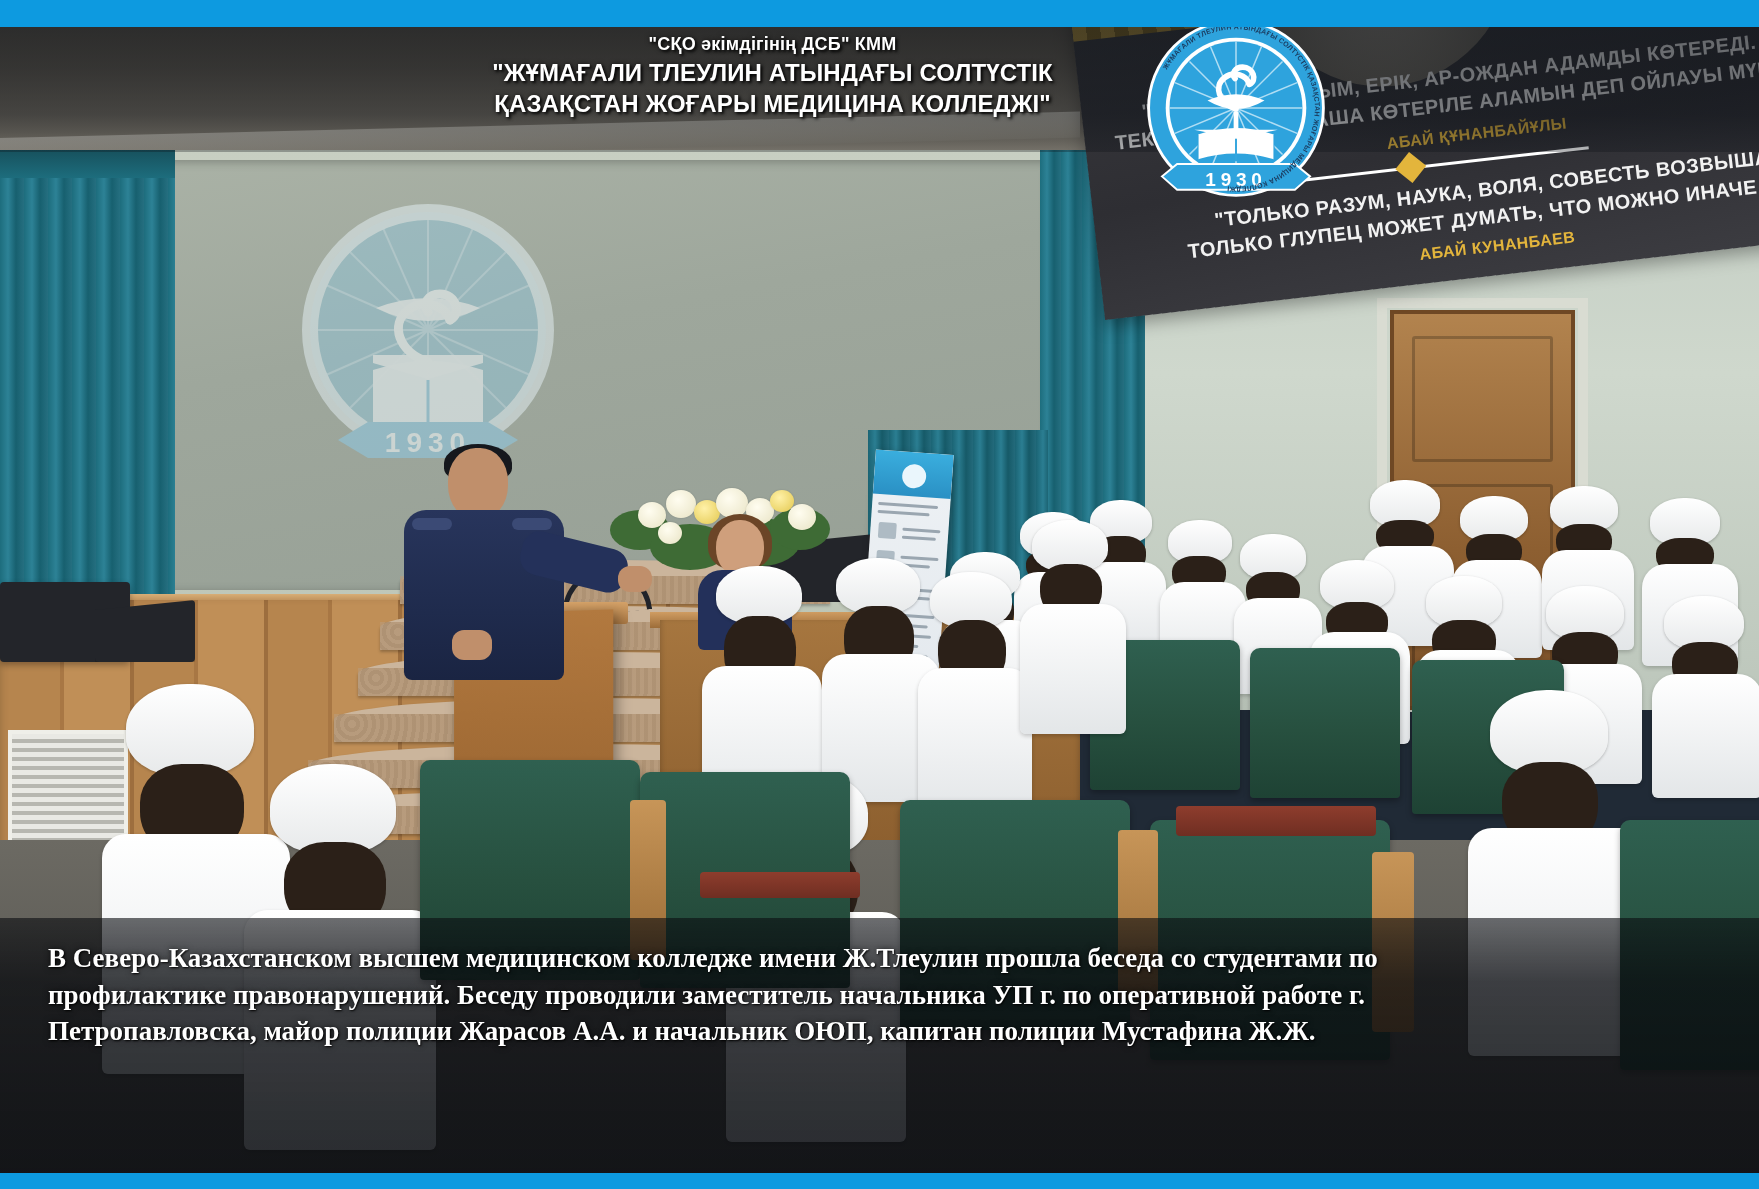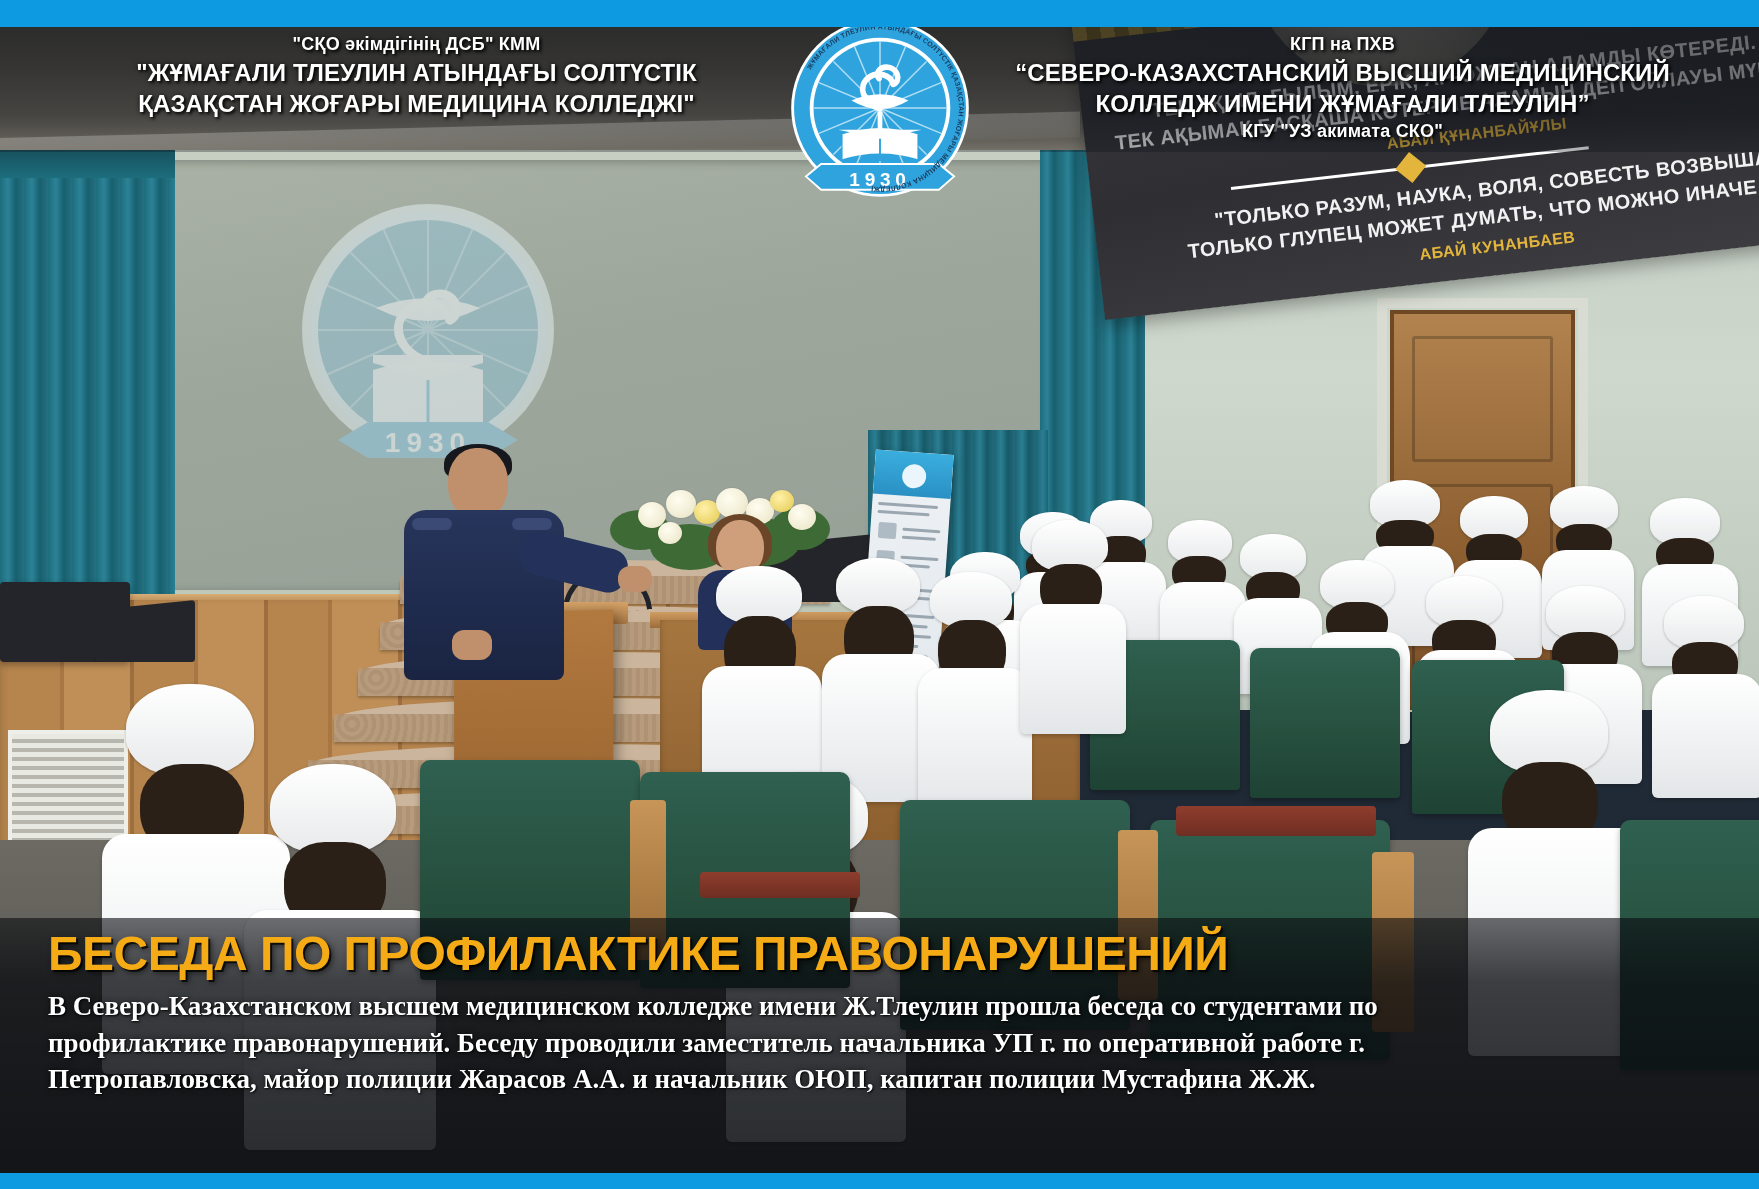--- a/index.html
+++ b/index.html
@@ -693,29 +693,22 @@
         <circle cx="100" cy="162" r="3.4" fill="#ffffff"></circle>
 
         <path d="M22 172 l16 -13 h124 l16 13 l-16 14 h-124 z" fill="#2ea3dd" stroke="#ffffff" stroke-width="2"></path>
         <text x="100" y="182" text-anchor="middle" fill="#ffffff" font-family="Liberation Sans, sans-serif" font-size="20" font-weight="700" letter-spacing="5">1930</text>
         <text font-family="Liberation Sans, sans-serif" font-size="7.4" font-weight="700" fill="#1b3f63" letter-spacing="0.3">
           <textPath href="#ringpath" startOffset="8%">ЖҰМАҒАЛИ ТЛЕУЛИН АТЫНДАҒЫ СОЛТҮСТІК ҚАЗАҚСТАН ЖОҒАРЫ МЕДИЦИНА КОЛЛЕДЖІ</textPath>
         </text>
       </svg>
     </div>
 
-    <div class="hdr-col right">
-      <div class="hdr-small">КГП на ПХВ</div>
-      <div class="hdr-main">“СЕВЕРО-КАЗАХСТАНСКИЙ ВЫСШИЙ МЕДИЦИНСКИЙ</div>
-      <div class="hdr-main">КОЛЛЕДЖ ИМЕНИ ЖҰМАҒАЛИ ТЛЕУЛИН”</div>
-      <div class="hdr-small">КГУ "УЗ акимата СКО"</div>
-    </div>
   </div>
 
   <div class="footer-scrim"></div>
 
   <div class="caption">
-    <div class="cap-title">БЕСЕДА ПО ПРОФИЛАКТИКЕ ПРАВОНАРУШЕНИЙ</div>
     <div class="cap-body">В Северо-Казахстанском высшем медицинском колледже имени Ж.Тлеулин прошла беседа со студентами по профилактике правонарушений. Беседу проводили заместитель начальника УП г. по оперативной работе г. Петропавловска, майор полиции Жарасов А.А. и начальник ОЮП, капитан полиции Мустафина Ж.Ж.</div>
   </div>
 
   <div class="bottom-bar"></div>
 </div>
 
 </body></html>

